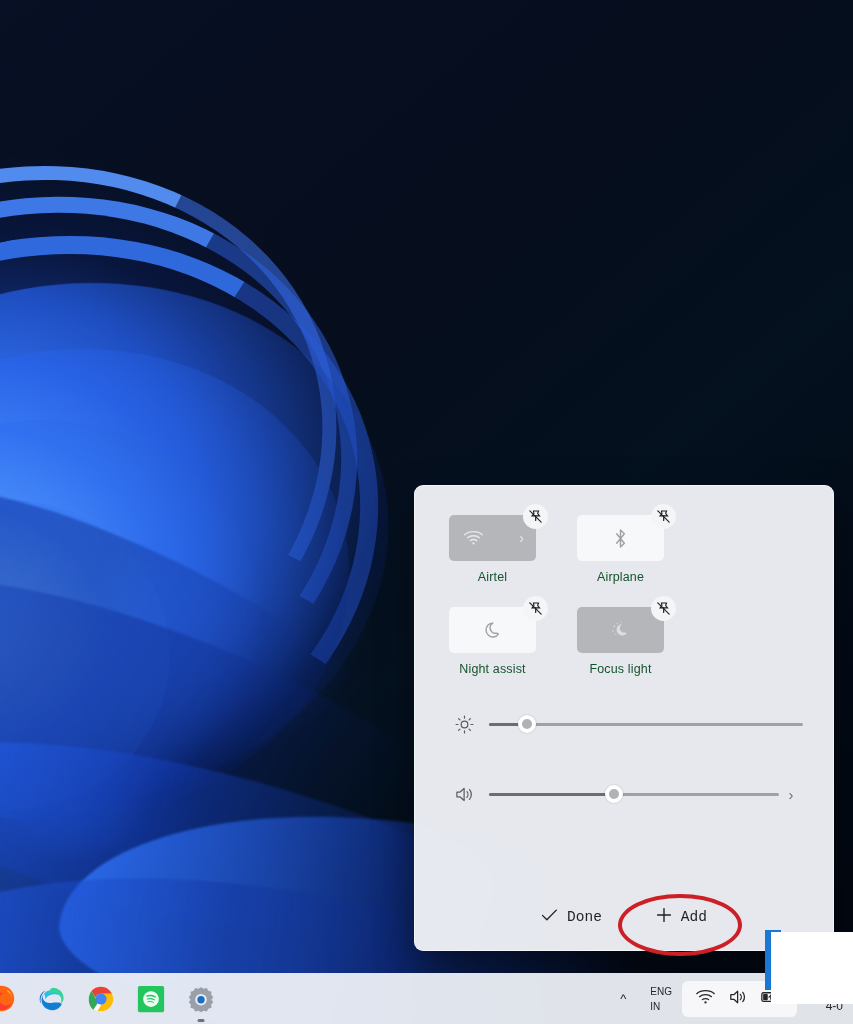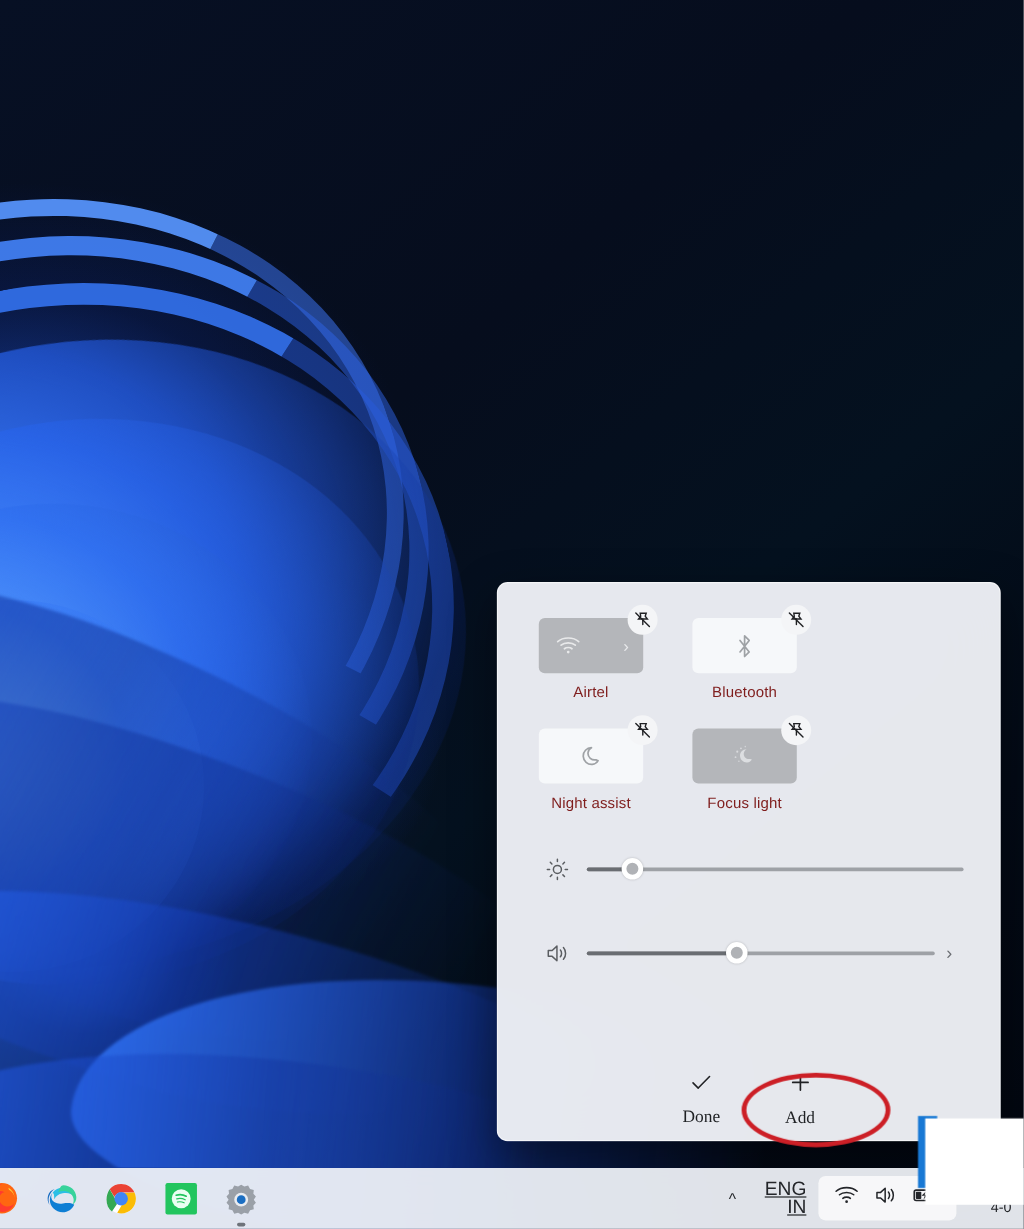--- a/index.html
+++ b/index.html
@@ -108,21 +108,21 @@
   .tile-btn.active .tile-glyph { opacity: 0.70; }
   .tile-chevron {
     font-size: 14px;
     color: #f2f3f5;
     opacity: 0.85;
     line-height: 1;
   }
   .tile-label {
     margin-top: 9px;
     font-size: 12.5px;
-    color: #7f1d1d;
+    color: #14532d;
     letter-spacing: 0.15px;
     text-align: center;
     white-space: nowrap;
   }
   .unpin-badge {
     position: absolute;
     top: -11px;
     right: -12px;
     width: 25px;
     height: 25px;
@@ -203,27 +203,26 @@
     justify-content: center;
     gap: 34px;
     padding-bottom: 6px;
   }
   .footer-btn {
     display: flex;
     align-items: center;
     gap: 9px;
     background: transparent;
     border: none;
-    font-family: Liberation Serif, serif;
+    font-family: Liberation Mono, monospace;
     font-size: 14.5px;
     color: #1f2124;
     cursor: pointer;
     padding: 6px 10px;
     border-radius: 4px;
-    flex-direction: column;
   }
 
   
   #add-annotation {
     position: absolute;
     left: 618px;
     top: 894px;
     width: 124px;
     height: 62px;
     border: 4px solid #cc1f26;
@@ -299,28 +298,27 @@
   .tray-chevron {
     width: 34px;
     text-align: center;
     font-size: 13px;
     color: #24262a;
     cursor: pointer;
   }
   .tray-lang {
     display: flex;
     flex-direction: column;
-    align-items: flex-end;
-    justify-content: center;
-    font-size: 16px;
+    align-items: flex-start;
+    justify-content: center;
+    font-size: 10px;
     line-height: 15px;
     color: #24262a;
     margin: 0 10px;
     cursor: pointer;
-    text-decoration: underline;
   }
   .tray-cluster {
     display: flex;
     align-items: center;
     gap: 12px;
     padding: 7px 13px;
     border-radius: 6px;
     background: rgba(255,255,255,0.72);
     cursor: pointer;
   }
@@ -395,21 +393,21 @@
               </svg>
             </span>
             <span class="unpin-badge">
               <svg width="15" height="15" viewBox="0 0 18 18" fill="none" stroke="#202124" stroke-width="1.4" stroke-linecap="round">
                 <path d="M6.6 2.4 L12.6 2.4 L11.6 5.4 L13.8 8.2 L4.9 8.2 L7.1 5.4 Z"></path>
                 <path d="M9.2 8.2 L9.2 13.8"></path>
                 <path d="M2.2 2.2 L15.8 15.8"></path>
               </svg>
             </span>
           </button>
-          <div class="tile-label">Bluetooth</div>
+          <div class="tile-label">Airplane</div>
         </div>
 
 
       </div>
 
       <div class="tile-row">
 
         <div class="tile-cell">
           <button class="tile-btn">
             <span class="tile-glyph">

